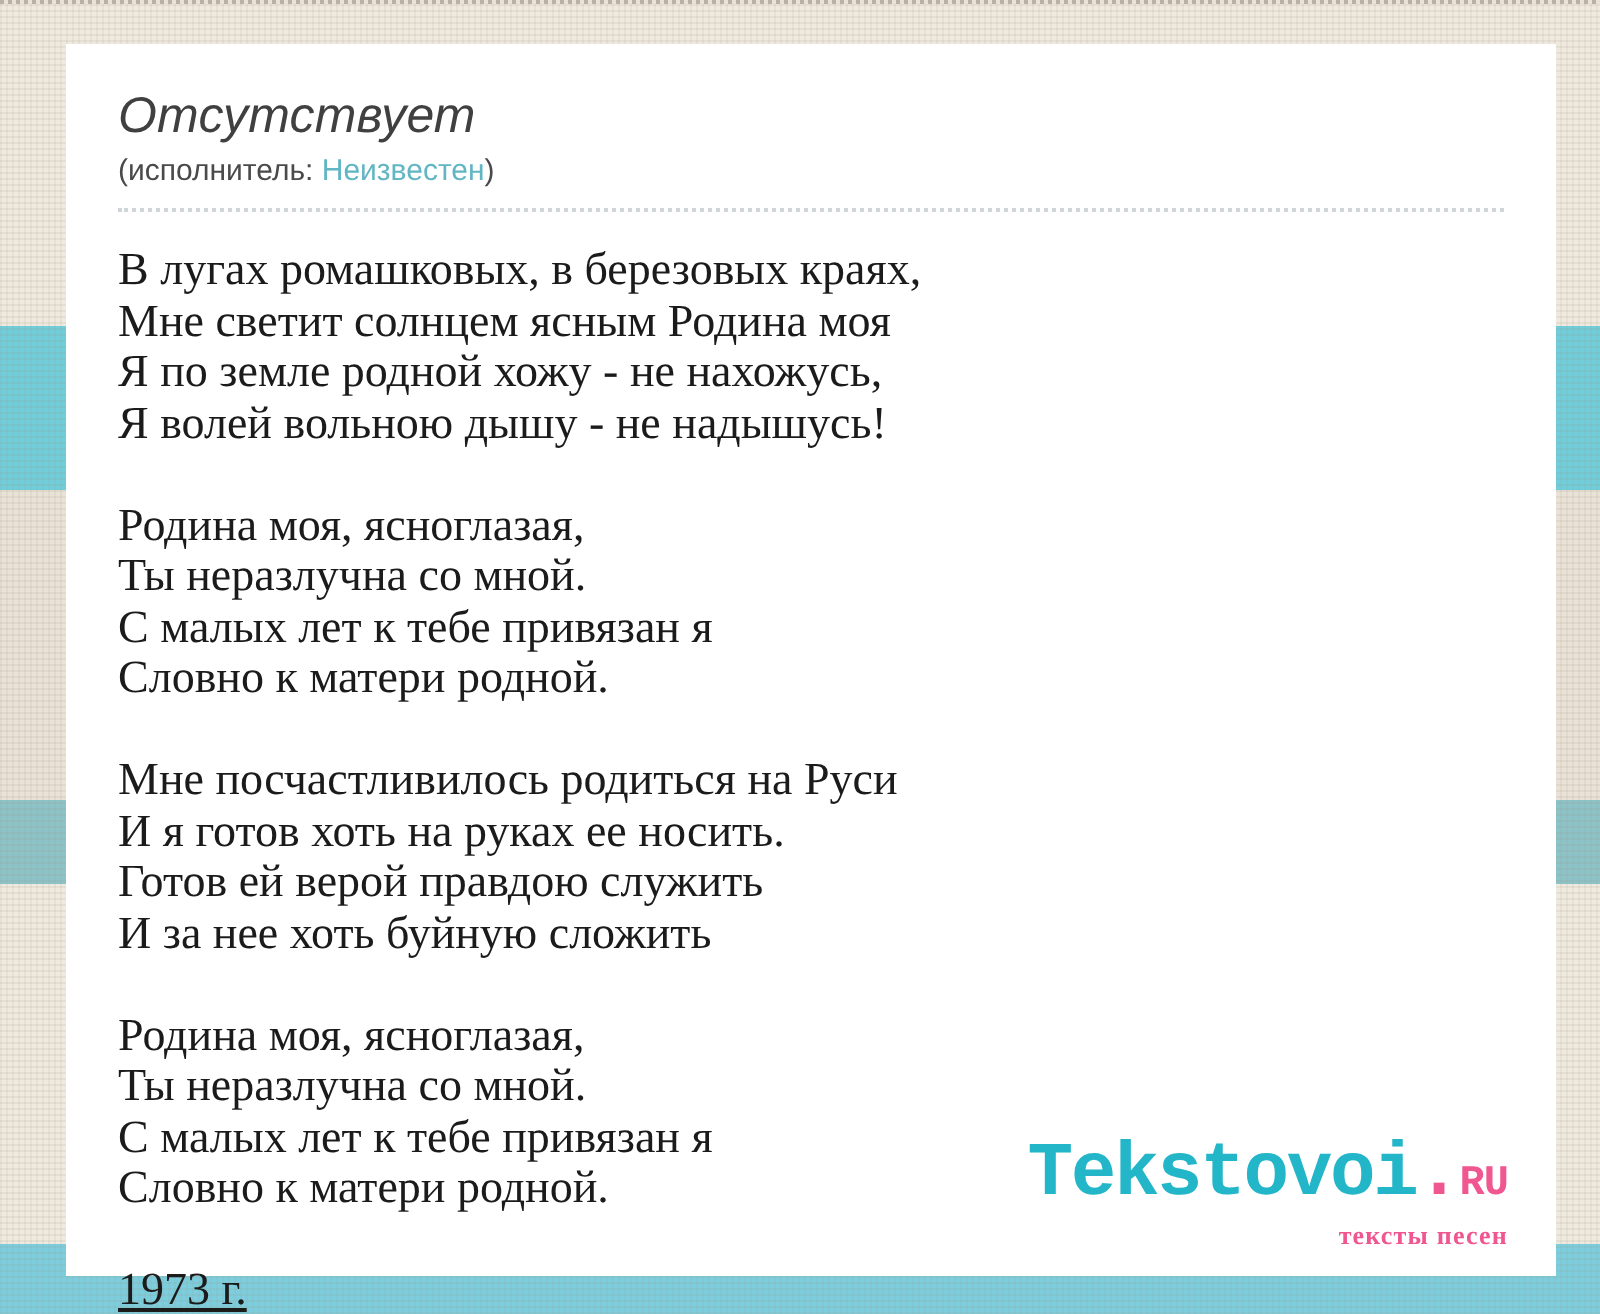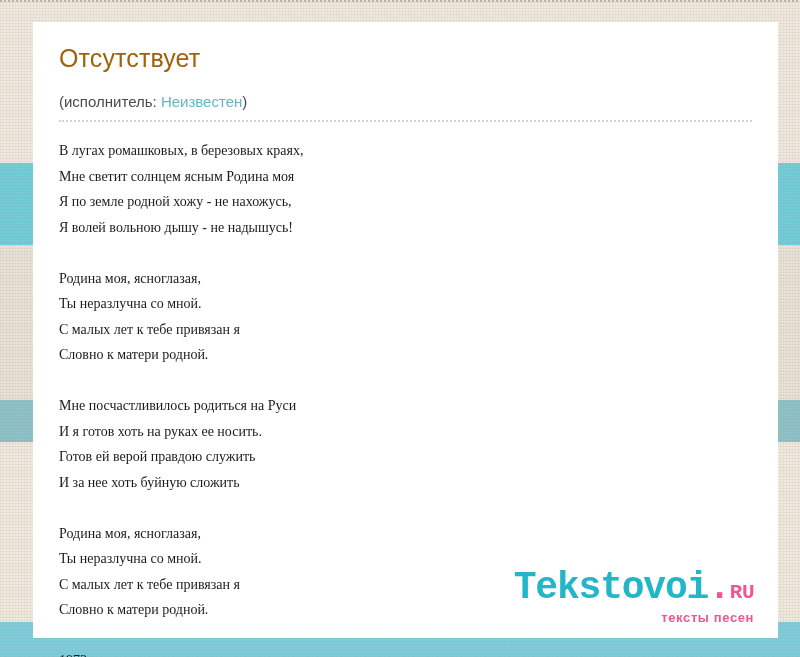--- a/index.html
+++ b/index.html
@@ -57,44 +57,45 @@
     padding: 22px 26px 0 26px;
   }
 
   
   #song-header {
     border-bottom: 2px dotted #cfd6d8;
     padding-bottom: 9px;
   }
 
   #song-title {
-    color: #a16207;
+    color: #404040;
     font-size: 25px;
     font-weight: 400;
     line-height: 1.12;
     letter-spacing: .1px;
+    font-style: italic;
   }
 
   #artist-line {
     font-size: 15px;
     color: #4a4a4a;
-    margin-top: 21px;
+    margin-top: 5px;
     line-height: 1.2;
   }
 
   #artist-name {
     color: #62b6c4;
     text-decoration: none;
   }
 
   
   #lyrics {
     margin-top: 16px;
     font-family: "Liberation Serif", "DejaVu Serif", serif;
-    font-size: 14px;
+    font-size: 23px;
     line-height: 25.5px;
     color: #1b1b1b;
     white-space: pre-wrap;
   }
 
   .stanza { margin-bottom: 25.5px; }
   .stanza:last-child { margin-bottom: 0; text-decoration: underline; }
   .line { display: block; }
 
   
@@ -118,21 +119,21 @@
   #logo-word   { color: #23b6c9; }
   #logo-dot    { color: #f0568f; }
   #logo-tld    {
     color: #f0568f;
     font-size: 21px;
     letter-spacing: -.5px;
     vertical-align: baseline;
   }
   #logo-tagline {
     color: #f0568f;
-    font-family: Liberation Sans, sans-serif;
+    font-family: Liberation Serif, serif;
     font-weight: bold;
     font-size: 13px;
     letter-spacing: .6px;
     margin-top: 4px;
   }
 </style>
 </head>
 <body>
 
 <div id="page-bg">

